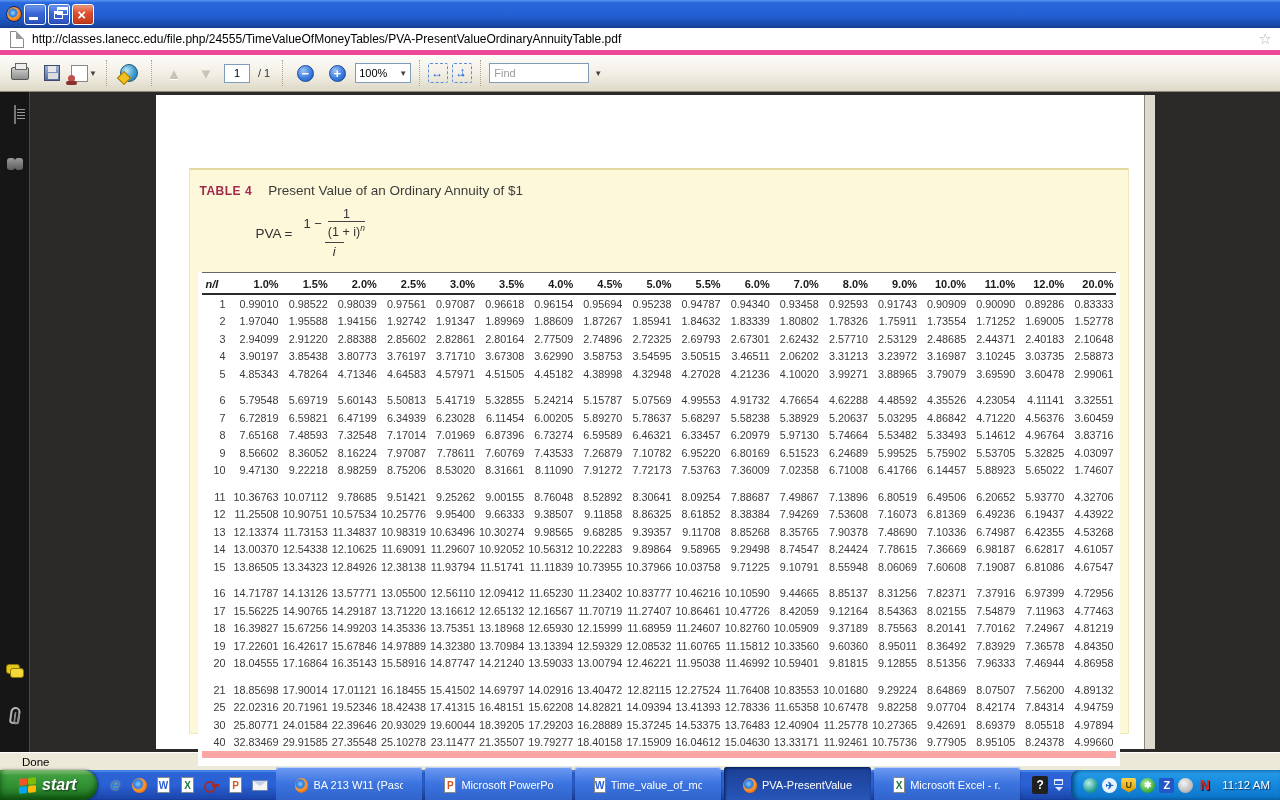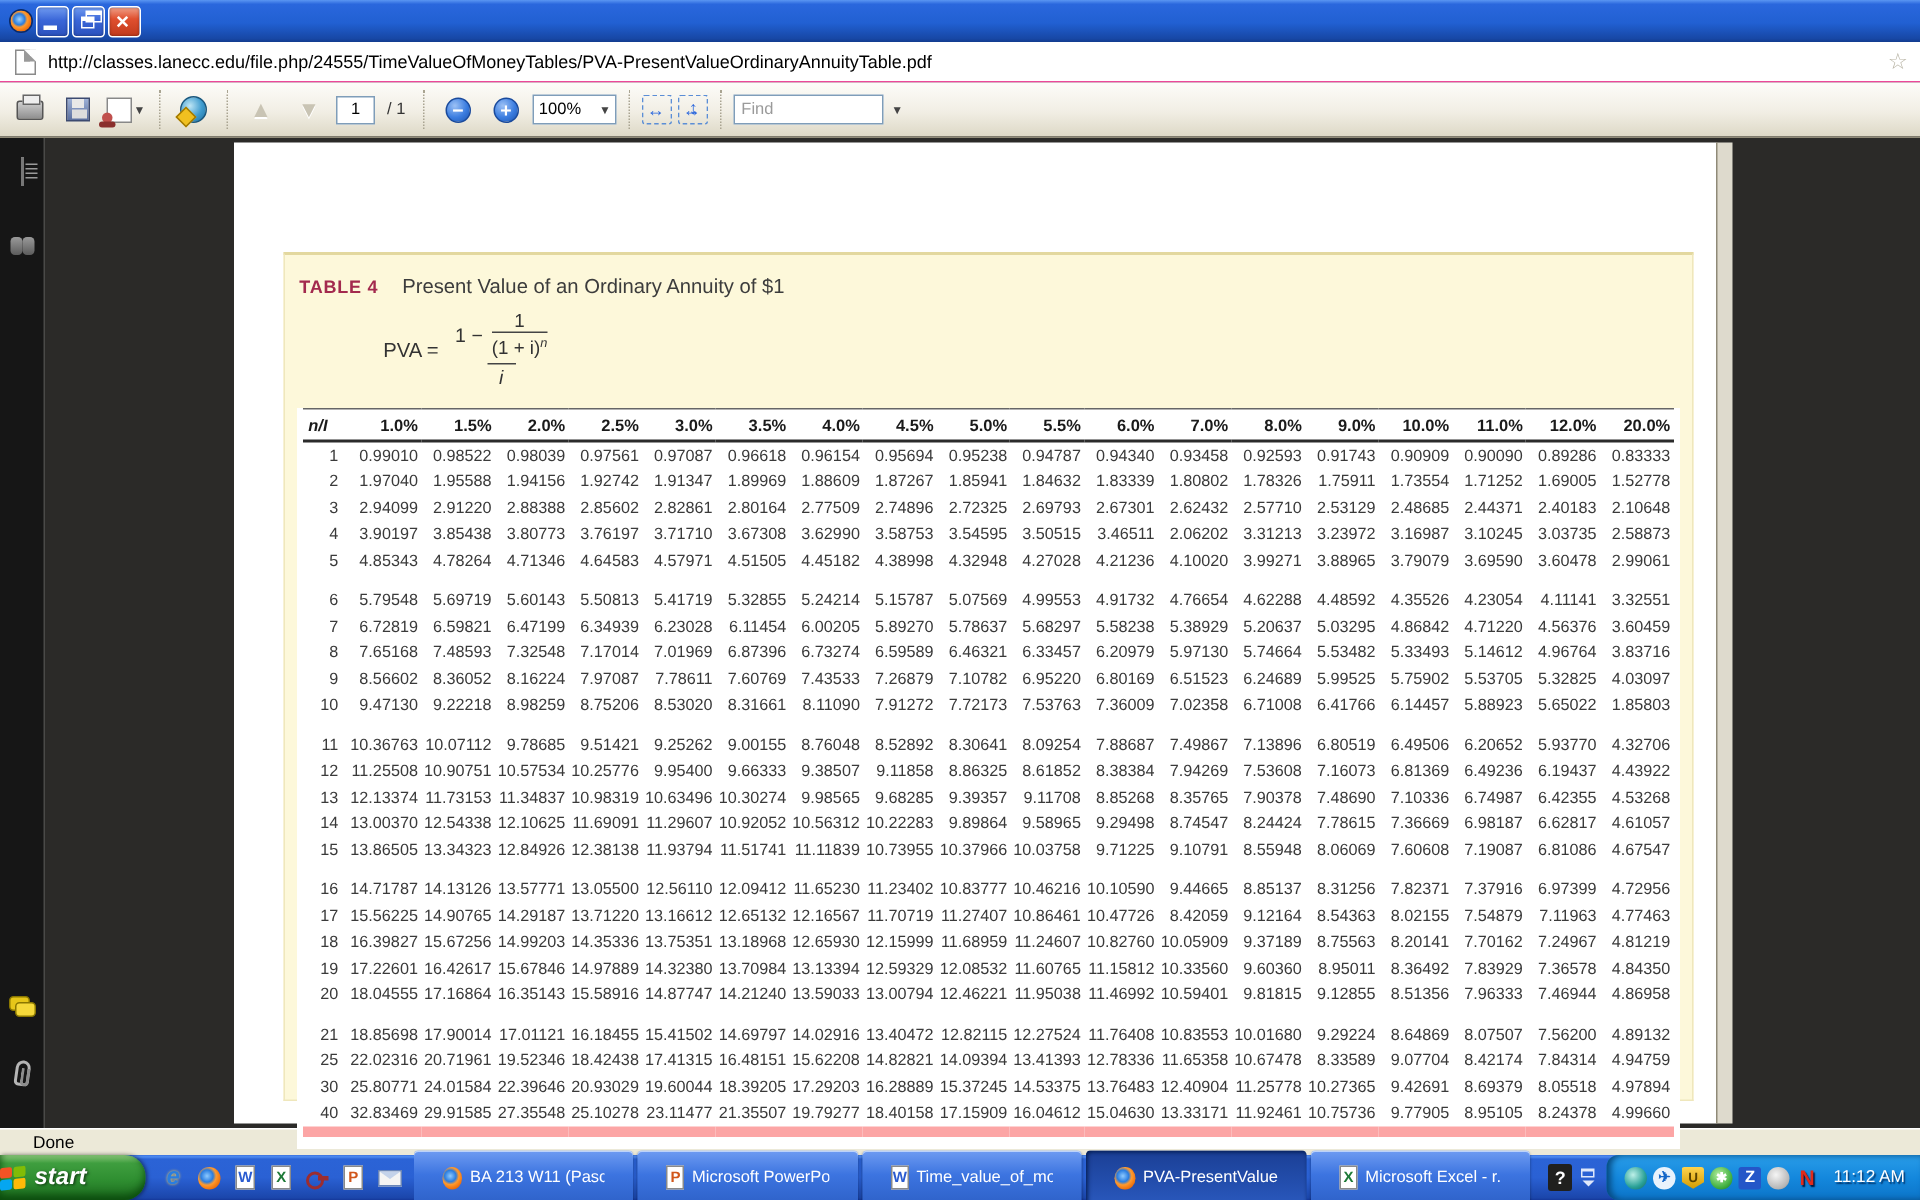--- a/index.html
+++ b/index.html
@@ -17,21 +17,21 @@
   .winbtn { width:22px; height:21px; border-radius:3px; margin-left:2px; position:relative;
     border:1px solid #fff; box-shadow:inset 0 0 2px #0006; }
   .winbtn.min, .winbtn.res { background:linear-gradient(180deg,#6f9af0 0%,#3a66d8 45%,#2b51bd 100%); }
   .winbtn.close { background:linear-gradient(180deg,#f0a088 0%,#e0502f 40%,#c13a1c 100%); }
   .g-min { position:absolute; left:4px; bottom:4px; width:9px; height:3px; background:#fff; }
   .g-res { position:absolute; left:5px; top:6px; width:9px; height:8px; border:1px solid #fff; border-top-width:3px; background:transparent; }
   .g-res::before { content:""; position:absolute; left:2px; top:-7px; width:9px; height:4px; border:1px solid #fff; border-top-width:3px; }
   .g-close { position:absolute; left:4px; top:1px; color:#fff; font-size:15px; font-weight:bold; }
 
   
-  .urlrow { height:27px; background:#fff; border-bottom:1px solid #ec4899;
+  .urlrow { height:27px; background:#fff; border-bottom:5px solid #ec4899;
     display:flex; align-items:center; padding:0 8px; }
   .doc-ico { width:14px; height:17px; background:#fff; border:1px solid #8a8a8a; position:relative; margin:0 8px 0 2px; }
   .doc-ico::before { content:""; position:absolute; right:-1px; top:-1px; border:4px solid #fff;
     border-left-color:#9a9a9a; border-bottom-color:#9a9a9a; }
   .url-text { font-size:12px; color:#000; flex:1; white-space:nowrap; overflow:hidden; }
   .star { color:#b9b5a6; font-size:15px; }
 
   
   .pdfbar { height:37px; display:flex; align-items:center; gap:4px; padding:0 6px;
     background:linear-gradient(180deg,#fdfcf9 0%,#f1eee4 55%,#ddd8c6 100%);
@@ -115,21 +115,21 @@
   table.pva tr.gap td { height:9px; padding:0; line-height:9px; }
 
   
   .statusbar { height:18px; background:#ece9d8; border-top:1px solid #fff; font-size:11.5px; color:#000;
     display:flex; align-items:center; padding-left:22px; }
 
   
   .taskbar { height:30px; display:flex; align-items:center;
     background:linear-gradient(180deg,#3a72e0 0%,#4f8cf0 4%,#2b63d6 9%,#2a61d4 50%,#1b46ab 95%,#15389a 100%); }
   .startbtn { width:97px; height:30px; border-radius:0 14px 14px 0; display:flex; align-items:center; gap:6px;
-    padding-left:0; color:#fff; font-weight:bold; font-style:italic; font-size:16px; text-shadow:1px 1px 2px #0009;
+    padding-left:19px; color:#fff; font-weight:bold; font-style:italic; font-size:16px; text-shadow:1px 1px 2px #0009;
     background:linear-gradient(180deg,#8fca7e 0%,#3f9e3f 18%,#2f8f31 55%,#1d6b1f 100%);
     box-shadow:inset 0 -3px 6px #0a4a0c, 1px 0 3px #0008; }
   .flag { width:17px; height:15px; display:grid; grid-template-columns:8px 8px; grid-template-rows:7px 7px; gap:1px; transform:skewY(-6deg); }
   .flag i { border-radius:1.5px; }
   .flag .f1{background:#f35325;} .flag .f2{background:#81bc06;} .flag .f3{background:#05a6f0;} .flag .f4{background:#ffba08;}
   .quick { display:flex; align-items:center; gap:5px; padding:0 7px 0 9px; }
   .qi { width:19px; height:19px; display:flex; align-items:center; justify-content:center; }
   .ic-ie { color:#2a7de0; font-style:italic; font-weight:bold; font-size:16px; text-shadow:0 0 2px #ffd24a; }
   .ic-ff { width:15px; height:15px; border-radius:50%;
     background:radial-gradient(circle at 40% 40%, #8ecaff 0%, #2a7de0 32%, #ff9a2e 48%, #e66000 82%, #a84400 100%); }
@@ -497,21 +497,21 @@
                   <td>7.91272</td>
                   <td>7.72173</td>
                   <td>7.53763</td>
                   <td>7.36009</td>
                   <td>7.02358</td>
                   <td>6.71008</td>
                   <td>6.41766</td>
                   <td>6.14457</td>
                   <td>5.88923</td>
                   <td>5.65022</td>
-                  <td>1.85803</td>
+                  <td>1.74607</td>
                 </tr>
                 <tr class="gap">
                   <td colspan="19"></td>
                 </tr>
                 <tr>
                   <td>11</td>
                   <td>10.36763</td>
                   <td>10.07112</td>
                   <td>9.78685</td>
                   <td>9.51421</td>
@@ -754,21 +754,21 @@
                   <td>18.42438</td>
                   <td>17.41315</td>
                   <td>16.48151</td>
                   <td>15.62208</td>
                   <td>14.82821</td>
                   <td>14.09394</td>
                   <td>13.41393</td>
                   <td>12.78336</td>
                   <td>11.65358</td>
                   <td>10.67478</td>
-                  <td>8.33589</td>
+                  <td>9.82258</td>
                   <td>9.07704</td>
                   <td>8.42174</td>
                   <td>7.84314</td>
                   <td>4.94759</td>
                 </tr>
                 <tr>
                   <td>30</td>
                   <td>25.80771</td>
                   <td>24.01584</td>
                   <td>22.39646</td>

